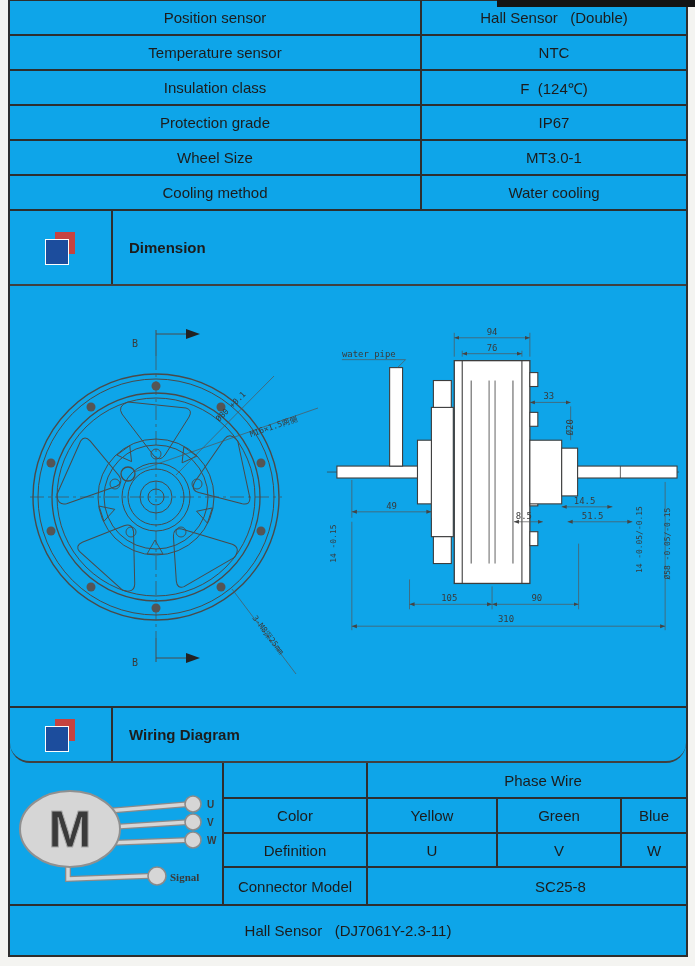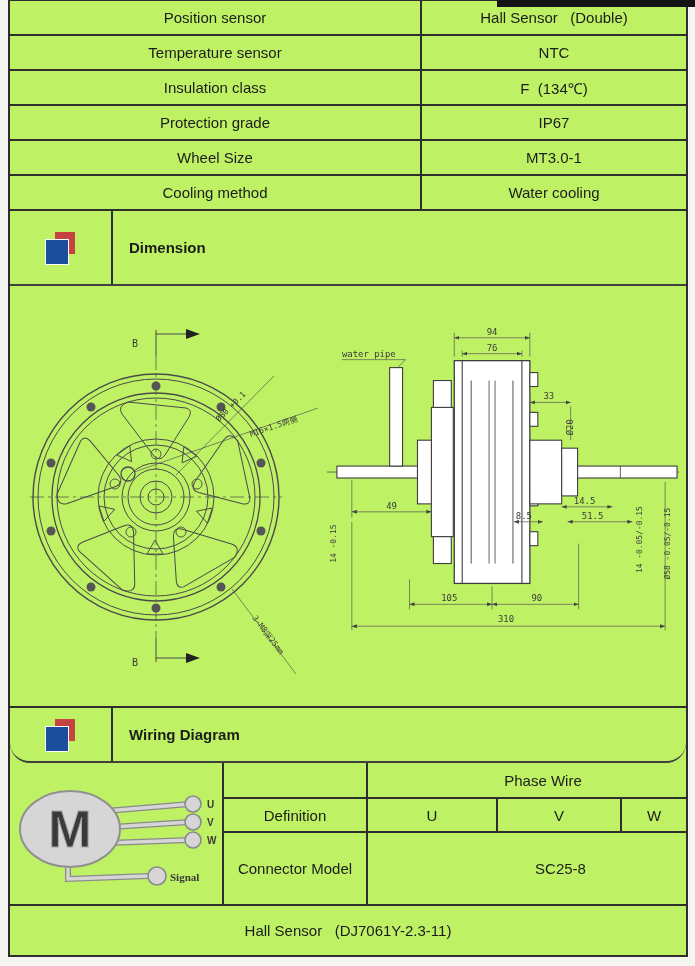--- a/index.html
+++ b/index.html
@@ -6,21 +6,21 @@
   body{
     width:695px;height:966px;position:relative;
     background:#f4f4f1;
     font-family:"Liberation Sans", sans-serif;
     color:#1c1c1c;
     overflow:hidden;
   }
   .topbar{position:absolute;left:497px;top:0;width:198px;height:7px;background:#141414;z-index:5;}
   .sheet{
     position:absolute;left:8px;top:0;width:676px;height:954px;
-    background:#bef264;border:2px solid #2e2e2e;border-top-width:1px;
+    background:#0ea5e9;border:2px solid #2e2e2e;border-top-width:1px;
     display:flex;flex-direction:column;
   }
   
   .spec-row{height:33px;border-bottom:2px solid #2e2e2e;display:flex;}
   .spec-row .lcell{width:410px;border-right:2px solid #2e2e2e;display:flex;align-items:center;justify-content:center;}
   .spec-row .rcell{flex:1;display:flex;align-items:center;justify-content:center;}
   .spec-row span{font-size:15px;white-space:pre;}
   
   .sec-header{height:73px;border-bottom:2px solid #404040;display:flex;}
   .sec-header.small{height:53px;border-radius:20px;}
@@ -68,21 +68,21 @@
         </div>
       <div class="rcell">
           <span>NTC</span>
         </div>
     </div>
     <div class="spec-row">
       <div class="lcell">
           <span>Insulation class</span>
         </div>
       <div class="rcell">
-          <span>F  (134℃)</span>
+          <span>F  (124℃)</span>
         </div>
     </div>
     <div class="spec-row">
       <div class="lcell">
           <span>Protection grade</span>
         </div>
       <div class="rcell">
           <span>IP67</span>
         </div>
     </div>
@@ -336,20 +336,26 @@
         <text x="197" y="63" font-size="10" font-weight="bold" fill="#222" style="font-family:'Liberation Sans',sans-serif;">V</text>
         <text x="197" y="81" font-size="10" font-weight="bold" fill="#222" style="font-family:'Liberation Sans',sans-serif;">W</text>
         <text x="160" y="118" font-size="11" font-weight="bold" fill="#222" style="font-family:'Liberation Serif',serif;">Signal</text>
       </svg>
     </div>
     <div class="wt-rows">
       <div class="wt-row" style="height:34px;gap:32px;">
         <div class="wt-cell br" style="width:144px;"></div>
         <div class="wt-cell" style="flex:1;">Phase Wire</div>
       </div>
+      <div class="wt-row" style="height:33px;">
+        <div class="wt-cell br" style="width:144px;">Color</div>
+        <div class="wt-cell br" style="width:130px;">Yellow</div>
+        <div class="wt-cell br" style="width:124px;">Green</div>
+        <div class="wt-cell" style="flex:1;">Blue</div>
+      </div>
       <div class="wt-row" style="height:32px;">
         <div class="wt-cell br" style="width:144px;">Definition</div>
         <div class="wt-cell br" style="width:130px;">U</div>
         <div class="wt-cell br" style="width:124px;">V</div>
         <div class="wt-cell" style="flex:1;">W</div>
       </div>
       <div class="wt-row" style="flex:1;">
         <div class="wt-cell br" style="width:144px;">Connector Model</div>
         <div class="wt-cell" style="flex:1;padding-left:35px;">SC25-8</div>
       </div>

